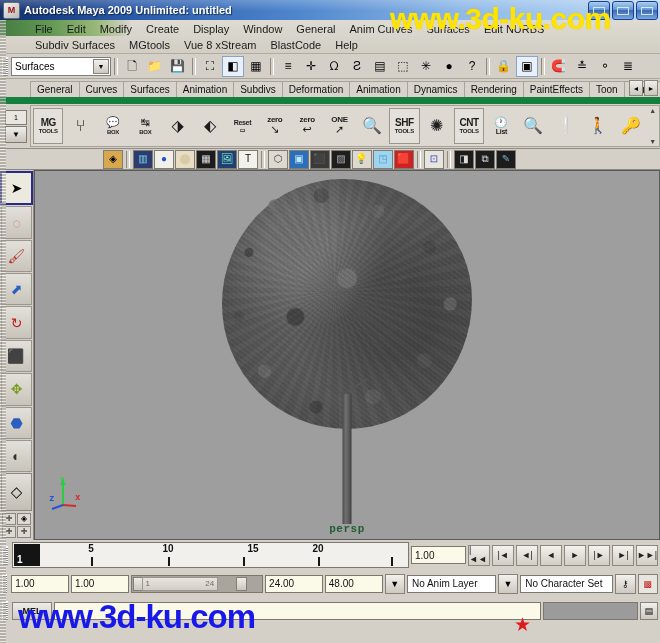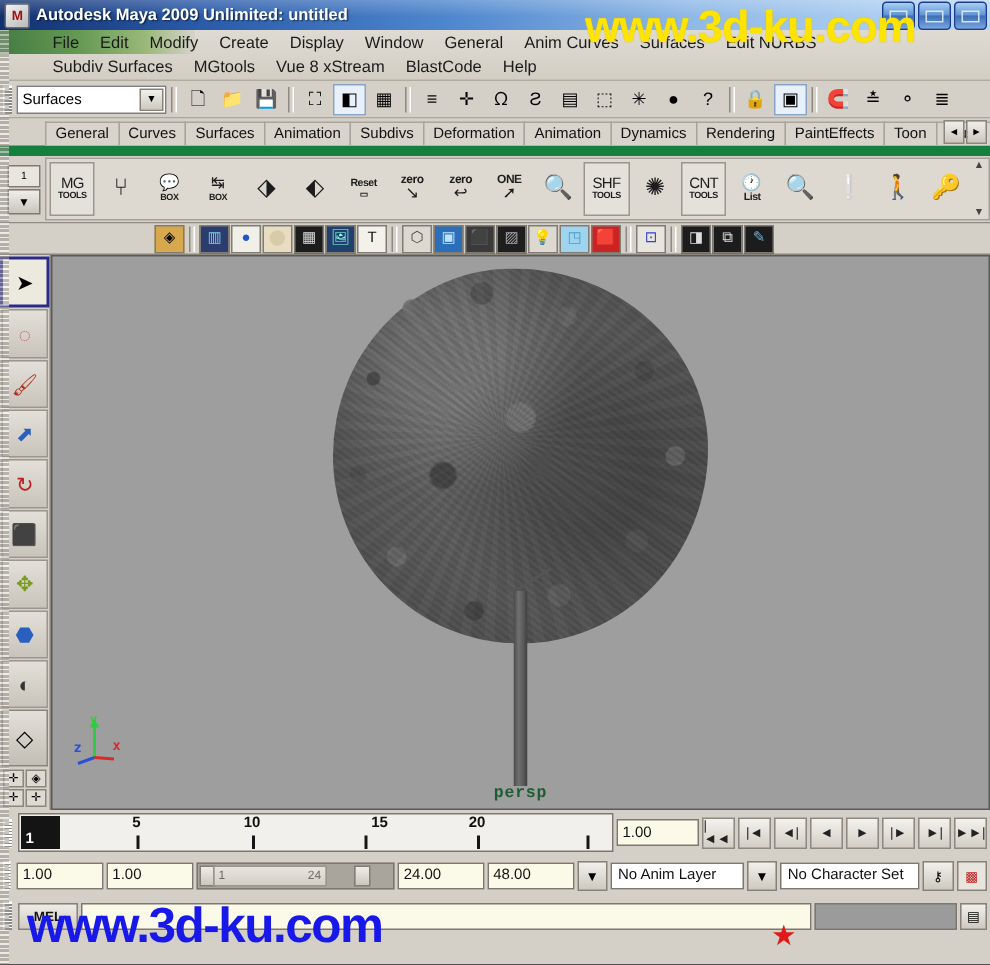--- a/index.html
+++ b/index.html
@@ -120,21 +120,21 @@
     flex:1;height:40px;background:#ddd9d1;border:1px solid #a5a199;
     display:flex;align-items:center;padding:0 1px;gap:0px;overflow:hidden;
   }
   .sicon{
     width:31px;height:34px;margin:0 1px;background:#ddd9d1;
     border:1px solid transparent;display:flex;flex-direction:column;
     align-items:center;justify-content:center;font-size:8px;color:#1c1c1c;
     line-height:1.05;text-align:center;
   }
   .sicon.framed{border:1px solid #9a968e;background:#e4e1da;}
-  .sicon .big{font-weight:normal;font-size:10px;letter-spacing:-.5px;}
+  .sicon .big{font-weight:bold;font-size:10px;letter-spacing:-.5px;}
   .sicon .sml{font-size:6px;font-weight:bold;letter-spacing:-.3px;}
   .sicon .gl{font-size:16px;line-height:1;}
   .shelf-scroll{
     width:12px;height:38px;display:flex;flex-direction:column;justify-content:space-between;
     align-items:center;font-size:7px;color:#444;
   }
   
   .iconrow{
     height:20px;background:#d4d0c8;display:flex;align-items:center;
     border-bottom:1px solid #8a867e;padding-left:2px;gap:1px;

